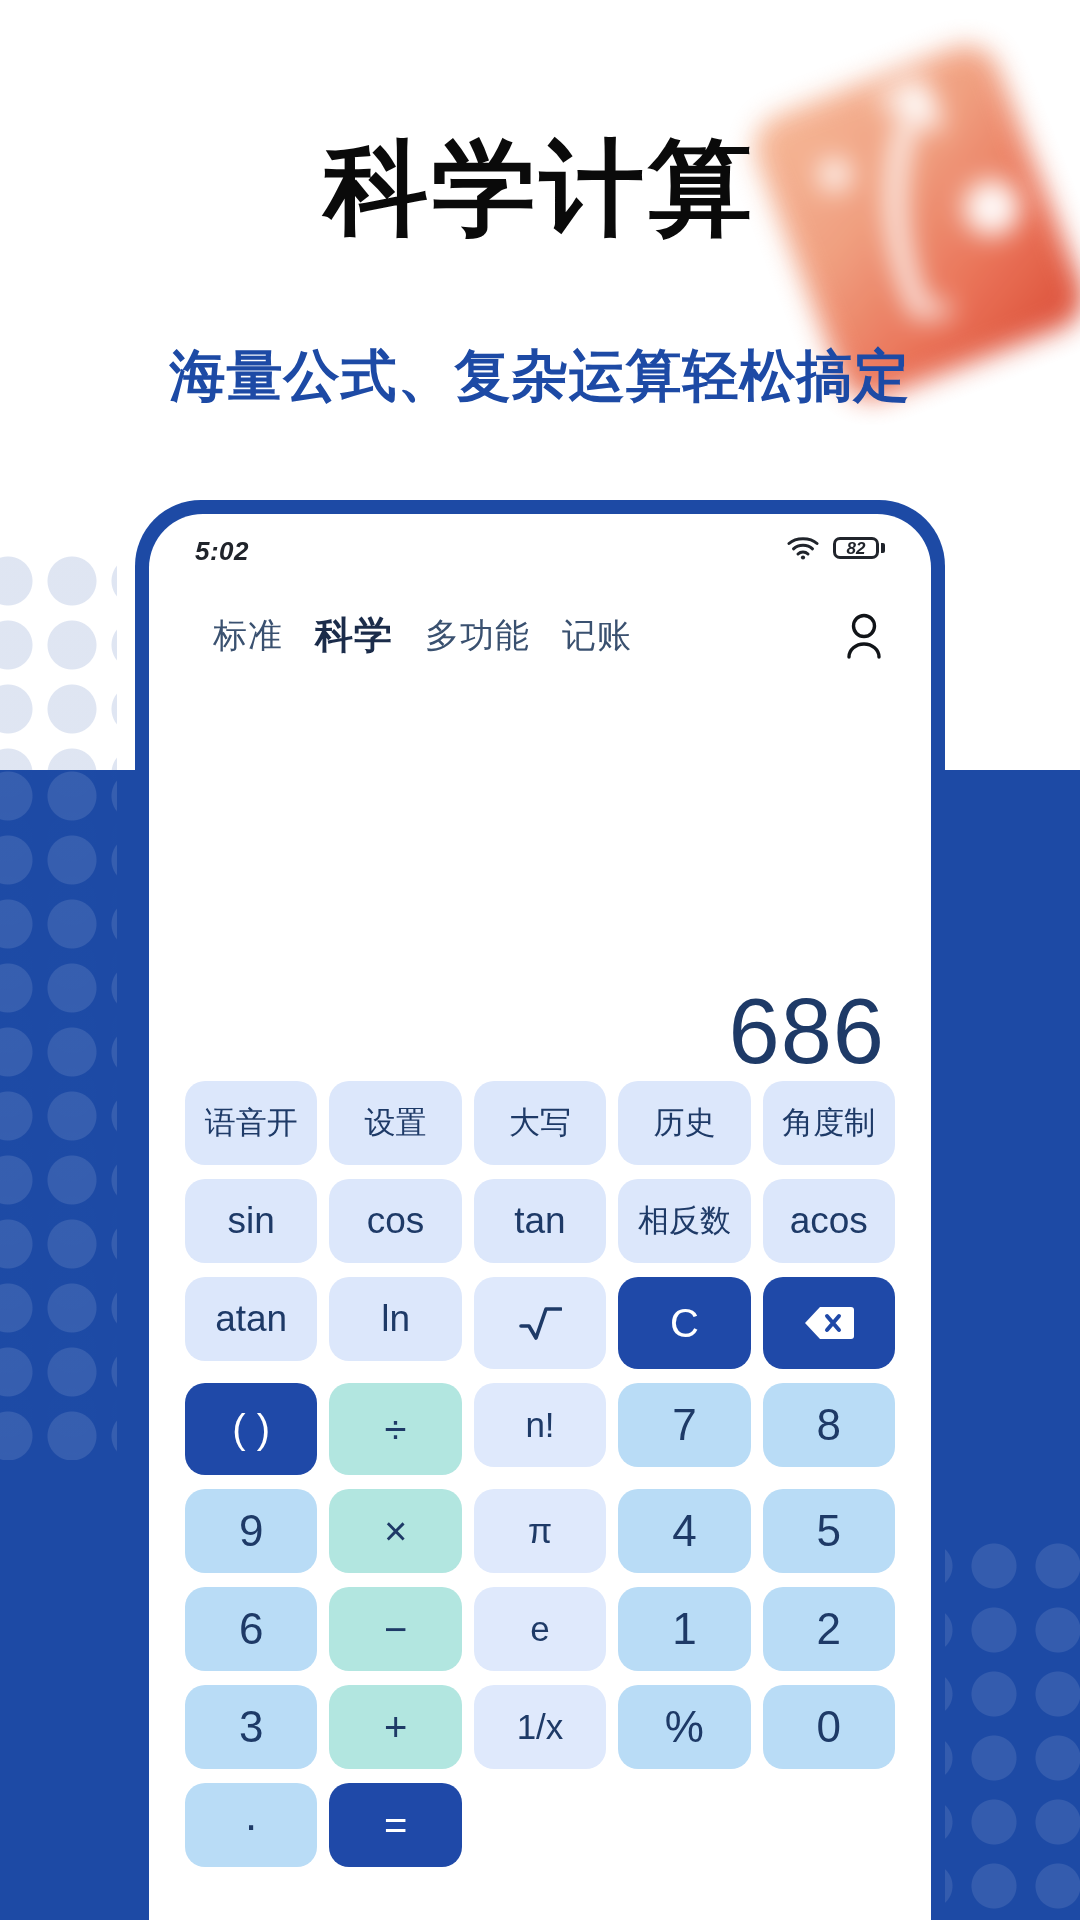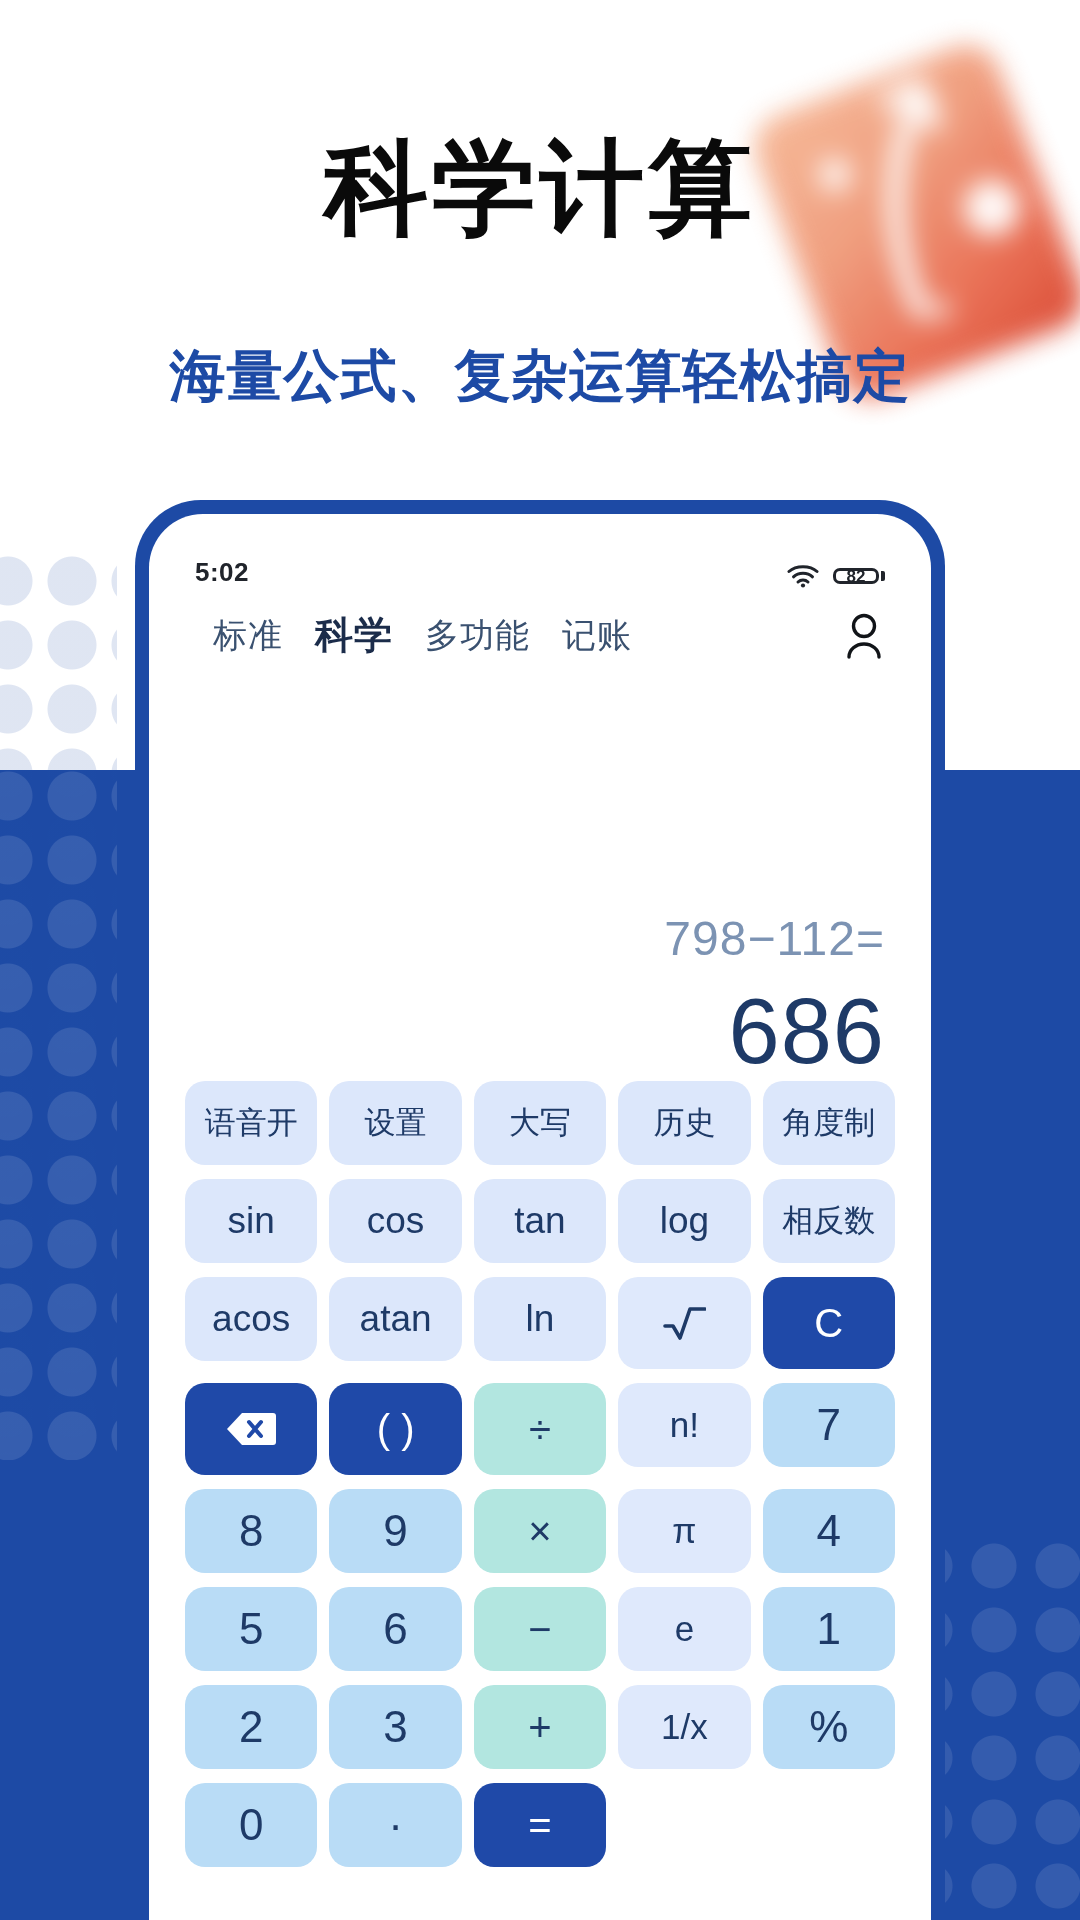--- a/index.html
+++ b/index.html
@@ -75,29 +75,30 @@
     border-radius: 66px 66px 0 0;
     padding: 14px 14px 0 14px;
   }
   .phone-screen {
     width: 782px; height: 1446px; background: #ffffff;
     border-radius: 54px 54px 0 0; overflow: hidden; position: relative;
   }
 
   
   .statusbar {
-    height: 74px; display: flex; align-items: flex-end; justify-content: space-between;
+    height: 74px; display: flex; align-items: flex-start; justify-content: space-between;
     padding: 22px 46px 0 46px;
+    font-style: italic;
   }
   .status-time { font-size: 26px; font-weight: 600; color: #20242b; letter-spacing: .5px; }
   .status-right { display: flex; align-items: center; gap: 14px; }
   .ico-wifi { width: 32px; height: 24px; display:block; }
   .batt { display: flex; align-items: center; }
   .batt-body {
-    width: 46px; height: 16px; border: 3px solid #20242b; border-radius: 7px;
+    width: 46px; height: 22px; border: 3px solid #20242b; border-radius: 7px;
     display:flex; align-items:center; justify-content:center;
   }
   .batt-num { font-size: 17px; font-weight: 700; color:#20242b; line-height: 1; }
   .batt-cap { width: 4px; height: 10px; background:#20242b; border-radius: 0 2px 2px 0; margin-left: 2px; }
 
   
   .tabbar {
     display: flex; align-items: center; padding: 22px 46px 0 64px; gap: 32px;
   }
   .tab { font-size: 34px; color: #3a5170; letter-spacing: 1px; white-space: nowrap; }
@@ -187,21 +188,20 @@
         <div class="tab">多功能</div>
         <div class="tab">记账</div>
         <div class="tab-spacer"></div>
         <svg class="avatar-ico" viewBox="0 0 42 46">
           <circle cx="21" cy="13" r="10.5" stroke="#111418" stroke-width="3.4" fill="none"></circle>
           <path d="M6 44 a15 13 0 0 1 30 0" stroke="#111418" stroke-width="3.4" fill="none" stroke-linecap="round"></path>
         </svg>
       </div>
 
       <div class="display">
-        <div class="expr">798−112=</div>
         <div class="result">686</div>
       </div>
 
       <div class="keypad" id="keypad">
           <div class="key fn">
             <span>语音开</span>
           </div>
           <div class="key fn">
             <span>设置</span>
           </div>
@@ -215,23 +215,20 @@
             <span>角度制</span>
           </div>
           <div class="key sci">
             <span>sin</span>
           </div>
           <div class="key sci">
             <span>cos</span>
           </div>
           <div class="key sci">
             <span>tan</span>
-          </div>
-          <div class="key sci">
-            <span>log</span>
           </div>
           <div class="key fn">
             <span>相反数</span>
           </div>
           <div class="key sci">
             <span>acos</span>
           </div>
           <div class="key sci">
             <span>atan</span>
           </div>

